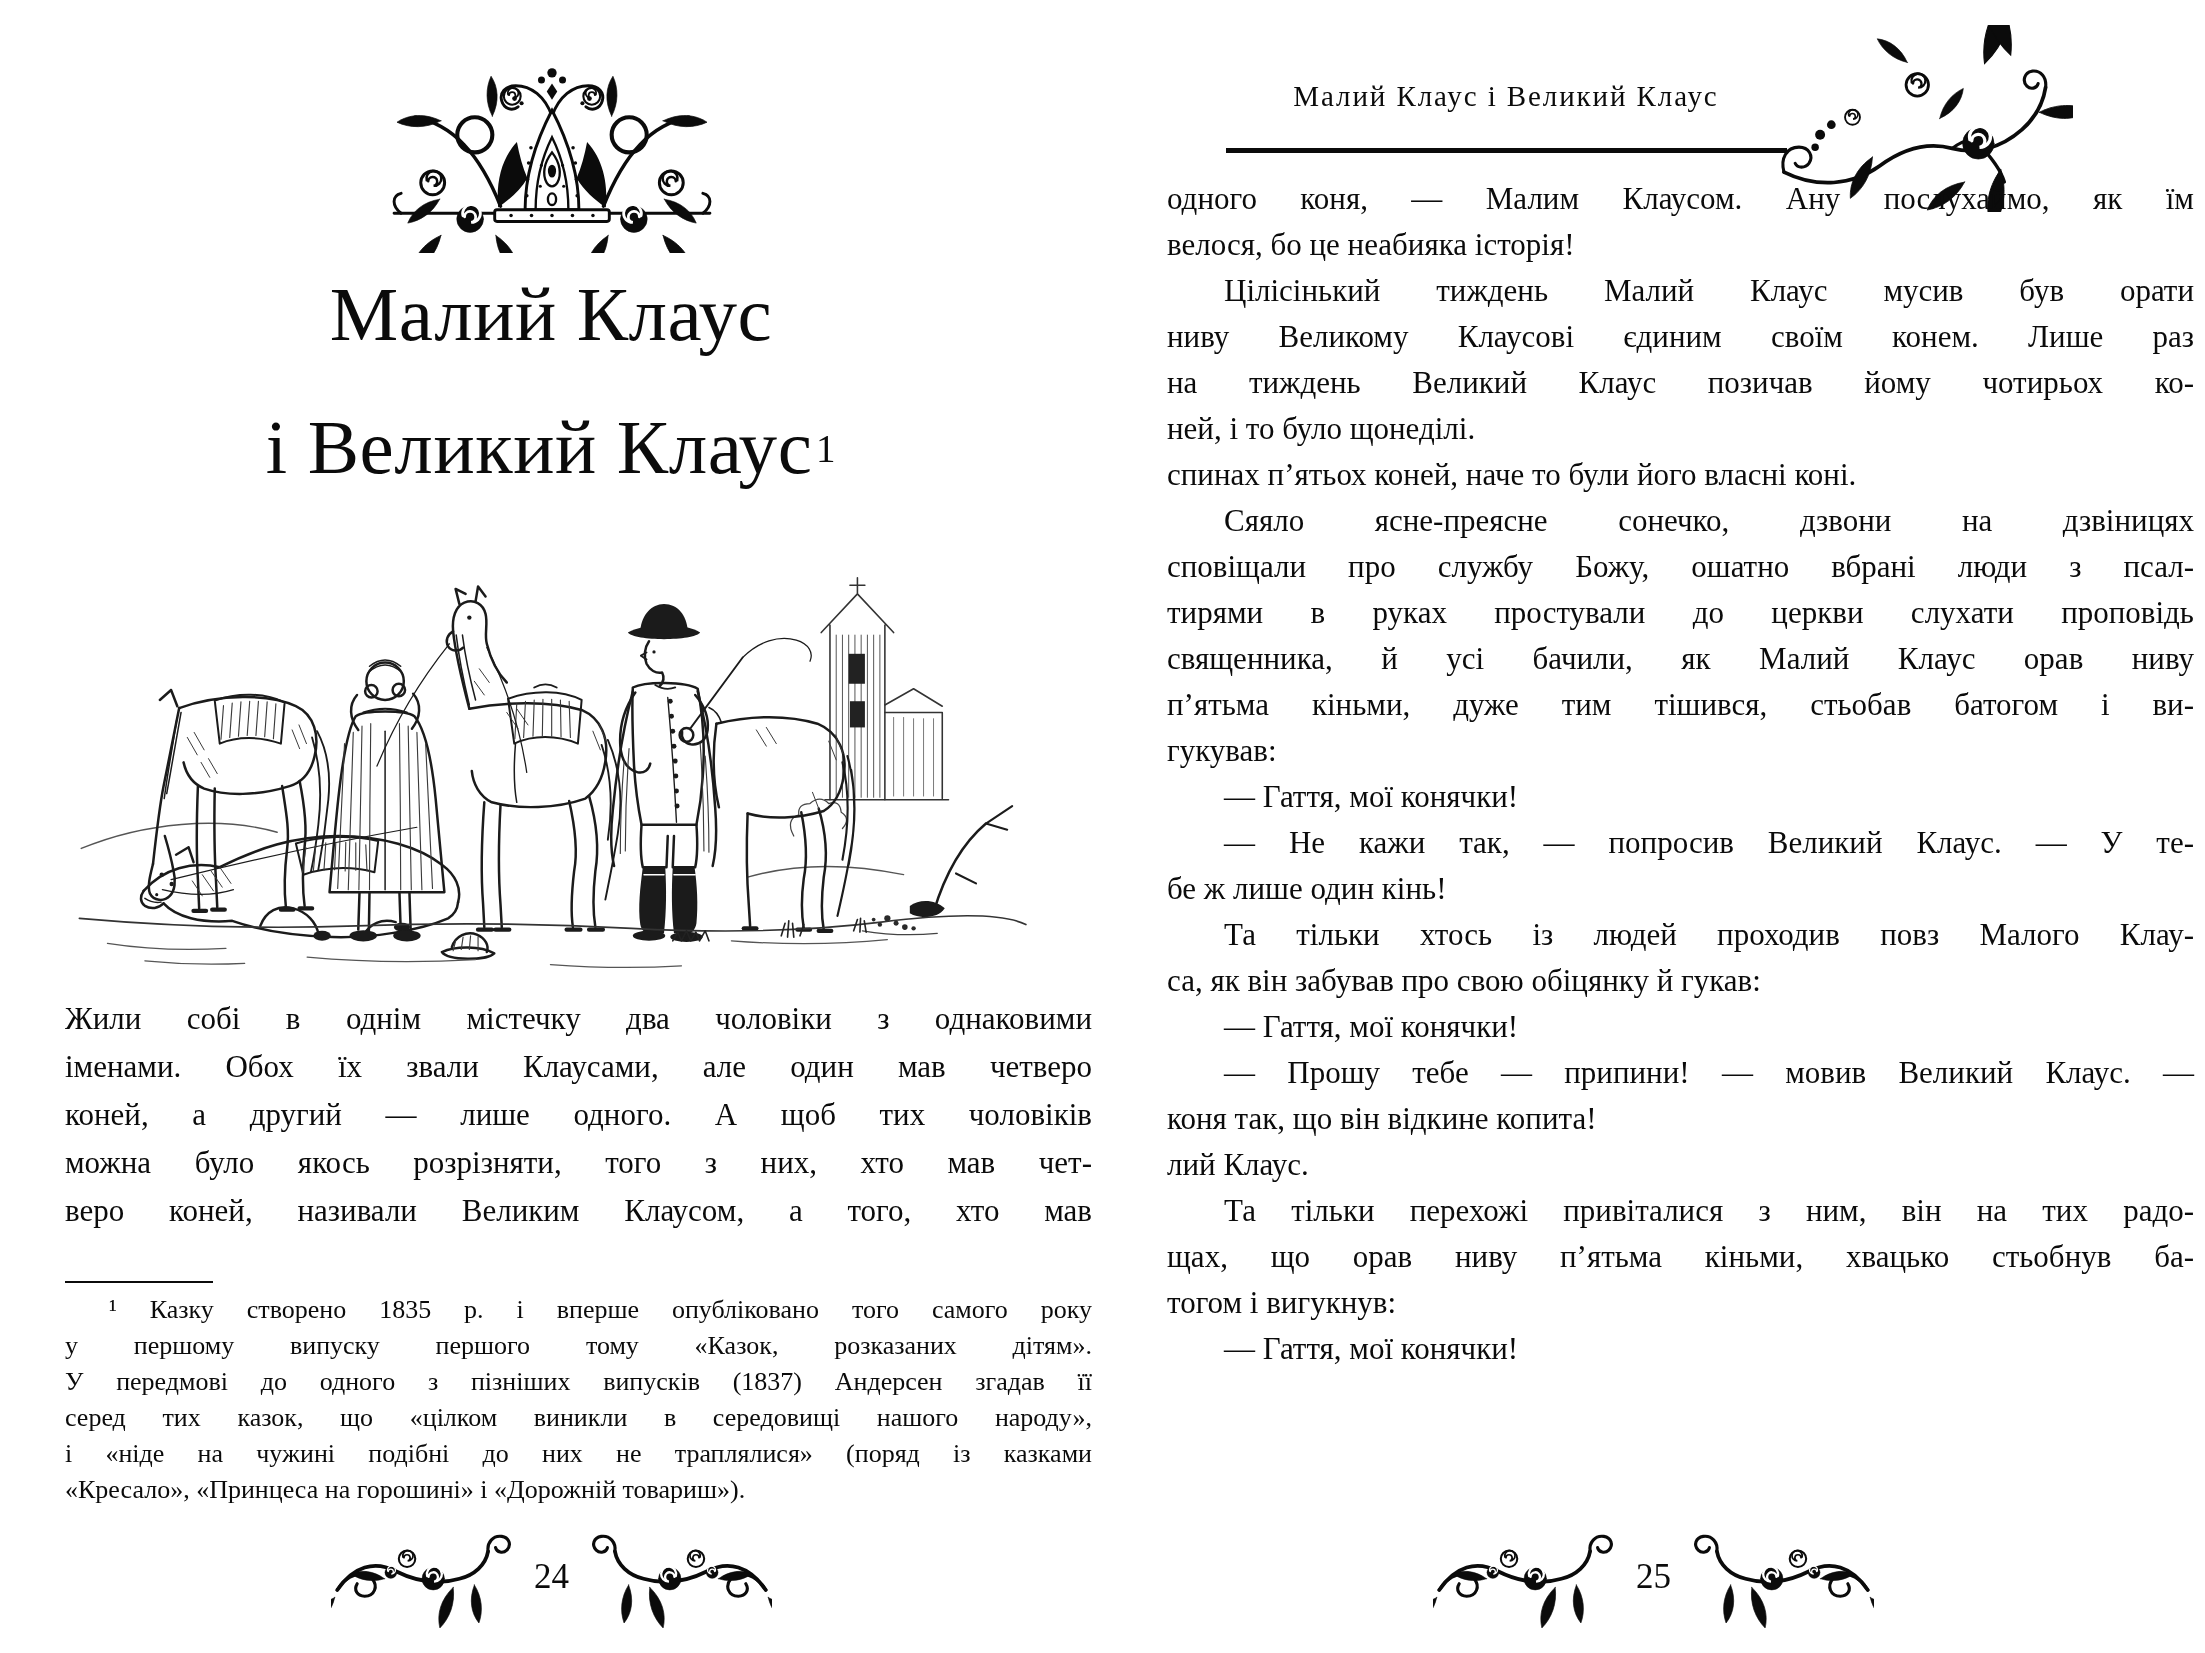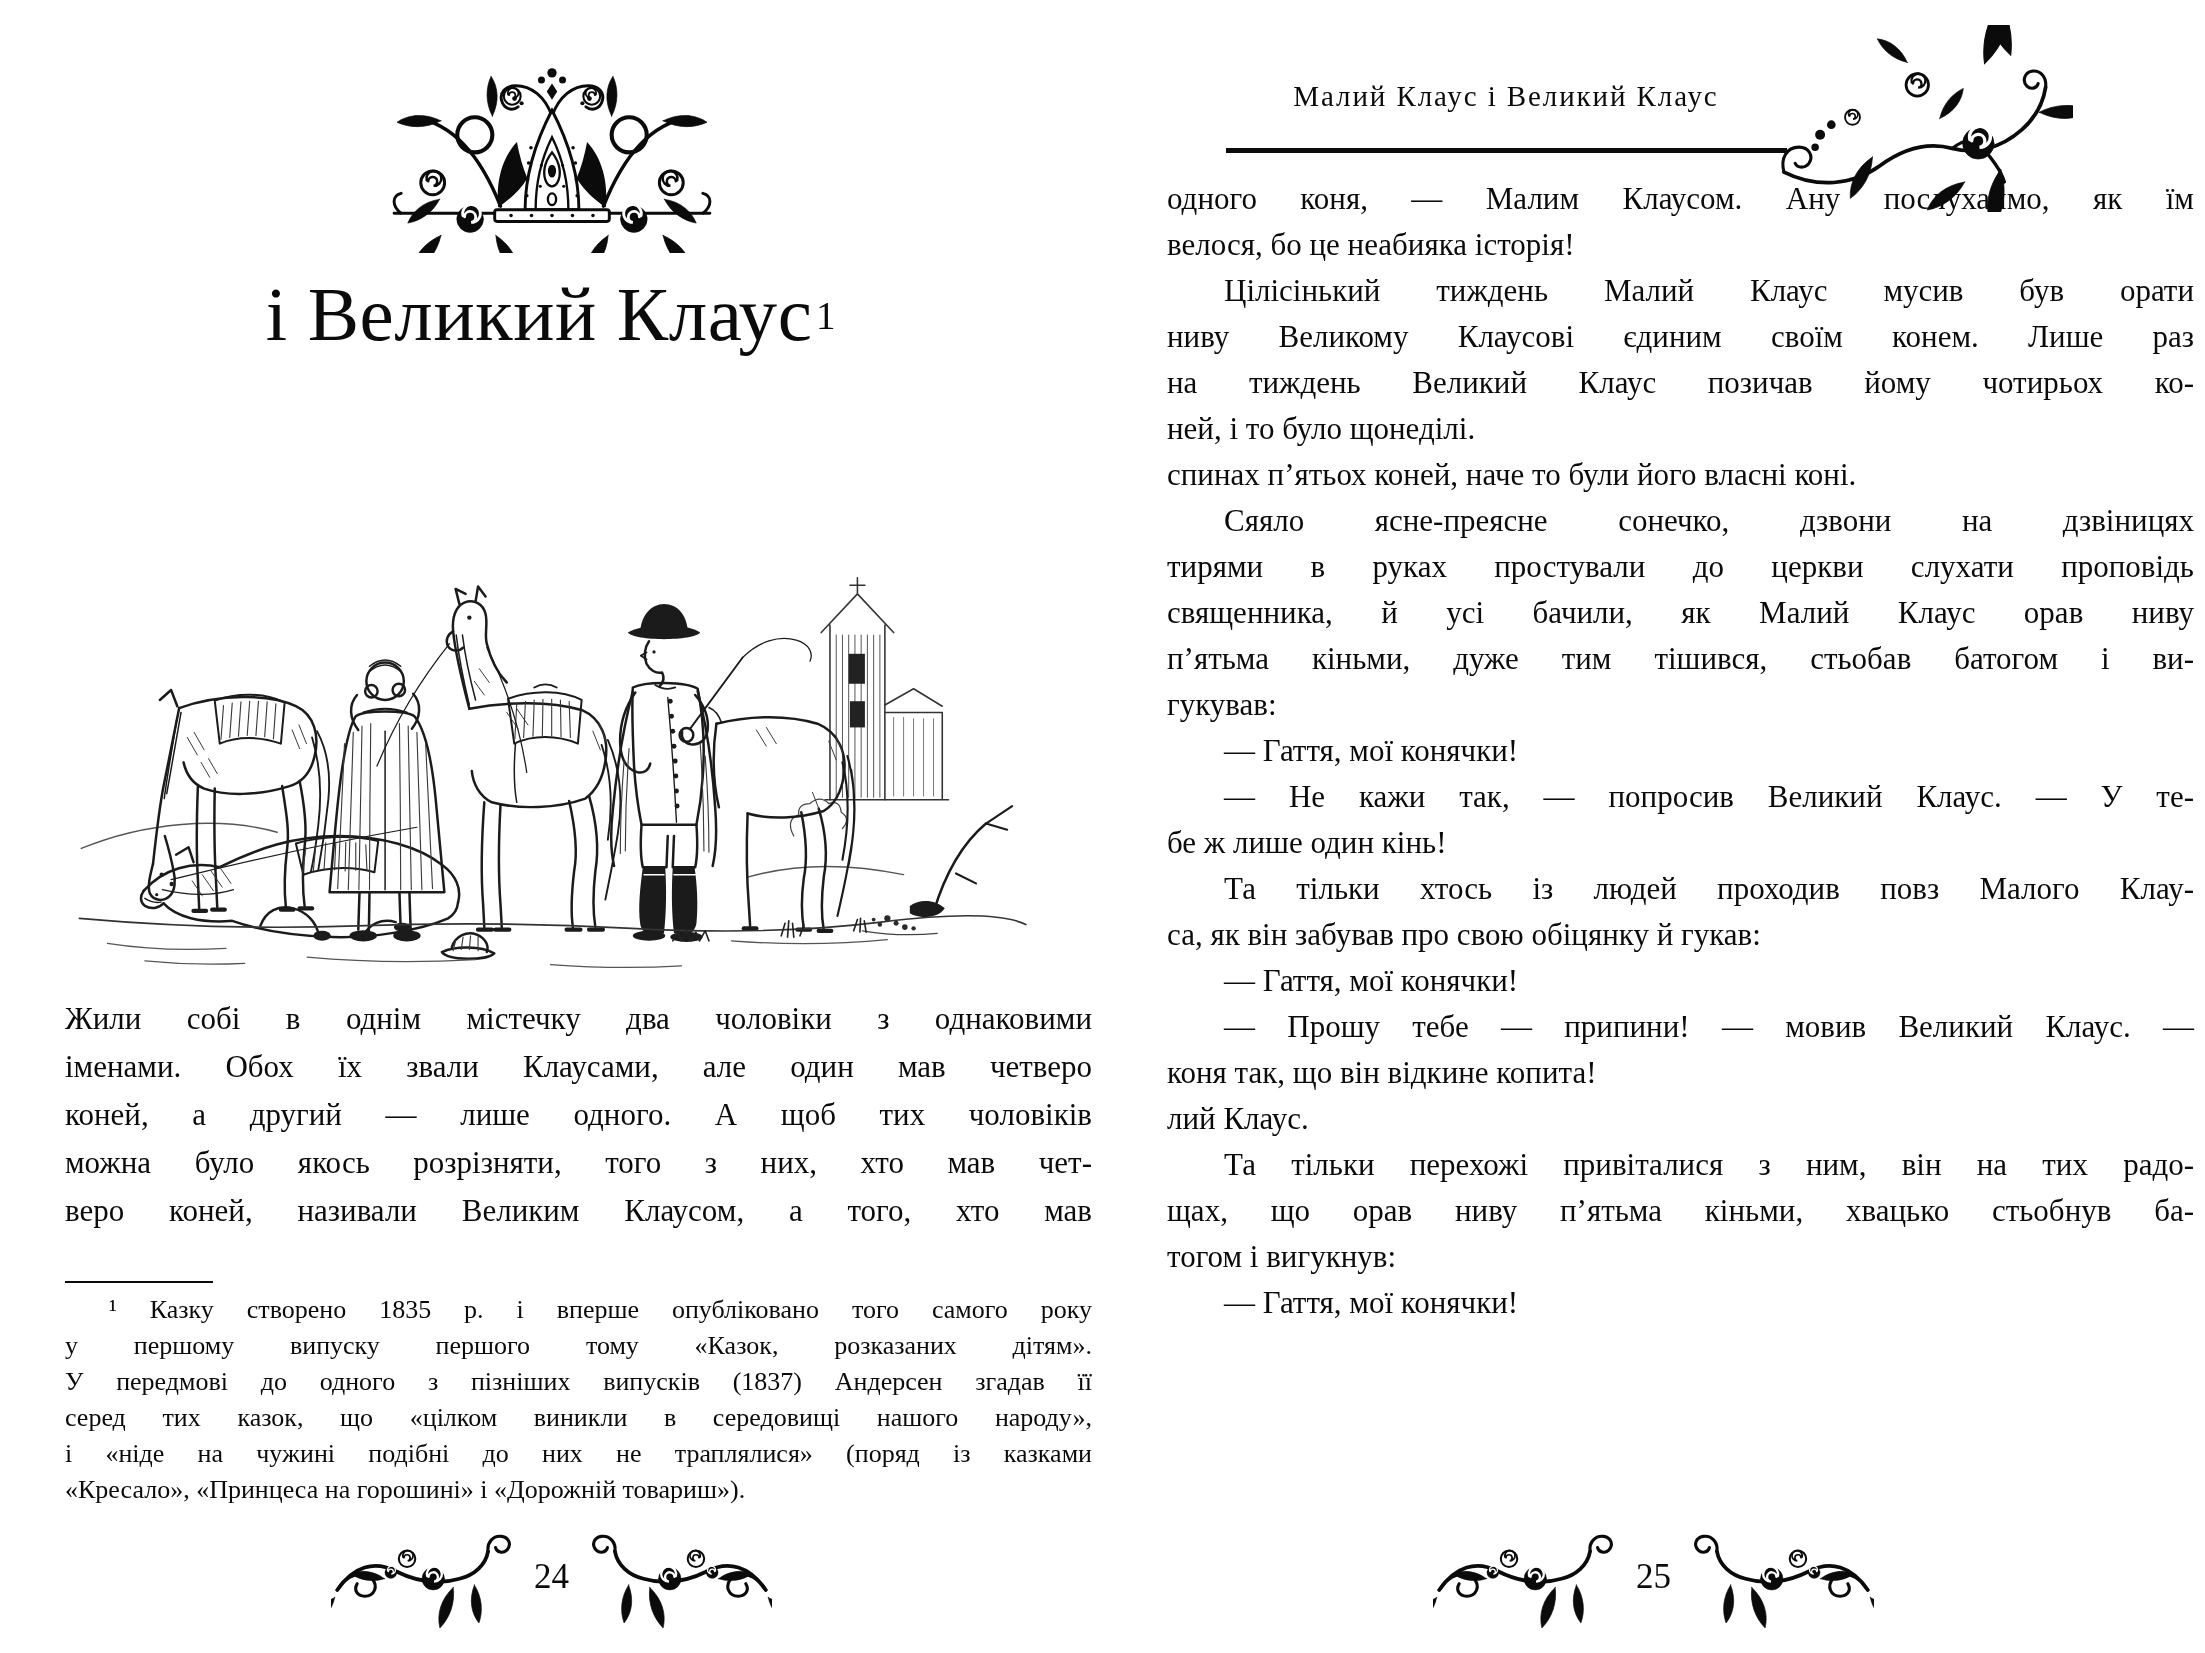--- a/index.html
+++ b/index.html
@@ -145,20 +145,21 @@
               <circle cx="-35" cy="266" r="3"></circle>
               <circle cx="0" cy="266" r="3"></circle>
               <circle cx="35" cy="266" r="3"></circle>
               <circle cx="70" cy="266" r="3"></circle>
             </g>
         </g>
       </g>
     </svg>
 
     <div class="chapter-title">
+      <div>Малий Клаус</div>
       <div><span>і Великий Клаус</span><sup>1</sup></div>
     </div>
 
     <svg class="illustration" viewBox="0 0 1545 750">
       <g stroke="#1b1b1b" stroke-width="4" fill="none" stroke-linecap="round" stroke-linejoin="round">
 
         <path stroke-width="2.2" stroke="#555" d="M18,520 C120,478 240,468 332,494 M1086,566 C1170,542 1258,546 1336,562"></path>
 
         <g stroke="#333" stroke-width="2.5">
           <path d="M1218,162 L1218,442 M1306,162 L1306,442 M1204,174 L1262,112 L1320,174 M1262,112 V86 M1250,98 H1274"></path>
@@ -378,20 +379,21 @@
     <div class="body-block" id="right-body">
 
     <div class="bline">одного коня, — Малим Клаусом. Ану послухаймо, як їм</div>
         <div class="bline nj">велося, бо це неабияка історія!</div>
         <div class="bline ind">Цілісінький тиждень Малий Клаус мусив був орати</div>
         <div class="bline">ниву Великому Клаусові єдиним своїм конем. Лише раз</div>
         <div class="bline">на тиждень Великий Клаус позичав йому чотирьох ко-</div>
         <div class="bline nj">ней, і то було щонеділі.</div>
         <div class="bline nj">спинах п’ятьох коней, наче то були його власні коні.</div>
         <div class="bline ind">Сяяло ясне-преясне сонечко, дзвони на дзвіницях</div>
+        <div class="bline">сповіщали про службу Божу, ошатно вбрані люди з псал-</div>
         <div class="bline">тирями в руках простували до церкви слухати проповідь</div>
         <div class="bline">священника, й усі бачили, як Малий Клаус орав ниву</div>
         <div class="bline">п’ятьма кіньми, дуже тим тішився, стьобав батогом і ви-</div>
         <div class="bline nj">гукував:</div>
         <div class="bline nj ind">— Гаття, мої конячки!</div>
         <div class="bline ind">— Не кажи так, — попросив Великий Клаус. — У те-</div>
         <div class="bline nj">бе ж лише один кінь!</div>
         <div class="bline ind">Та тільки хтось із людей проходив повз Малого Клау-</div>
         <div class="bline nj">са, як він забував про свою обіцянку й гукав:</div>
         <div class="bline nj ind">— Гаття, мої конячки!</div>

